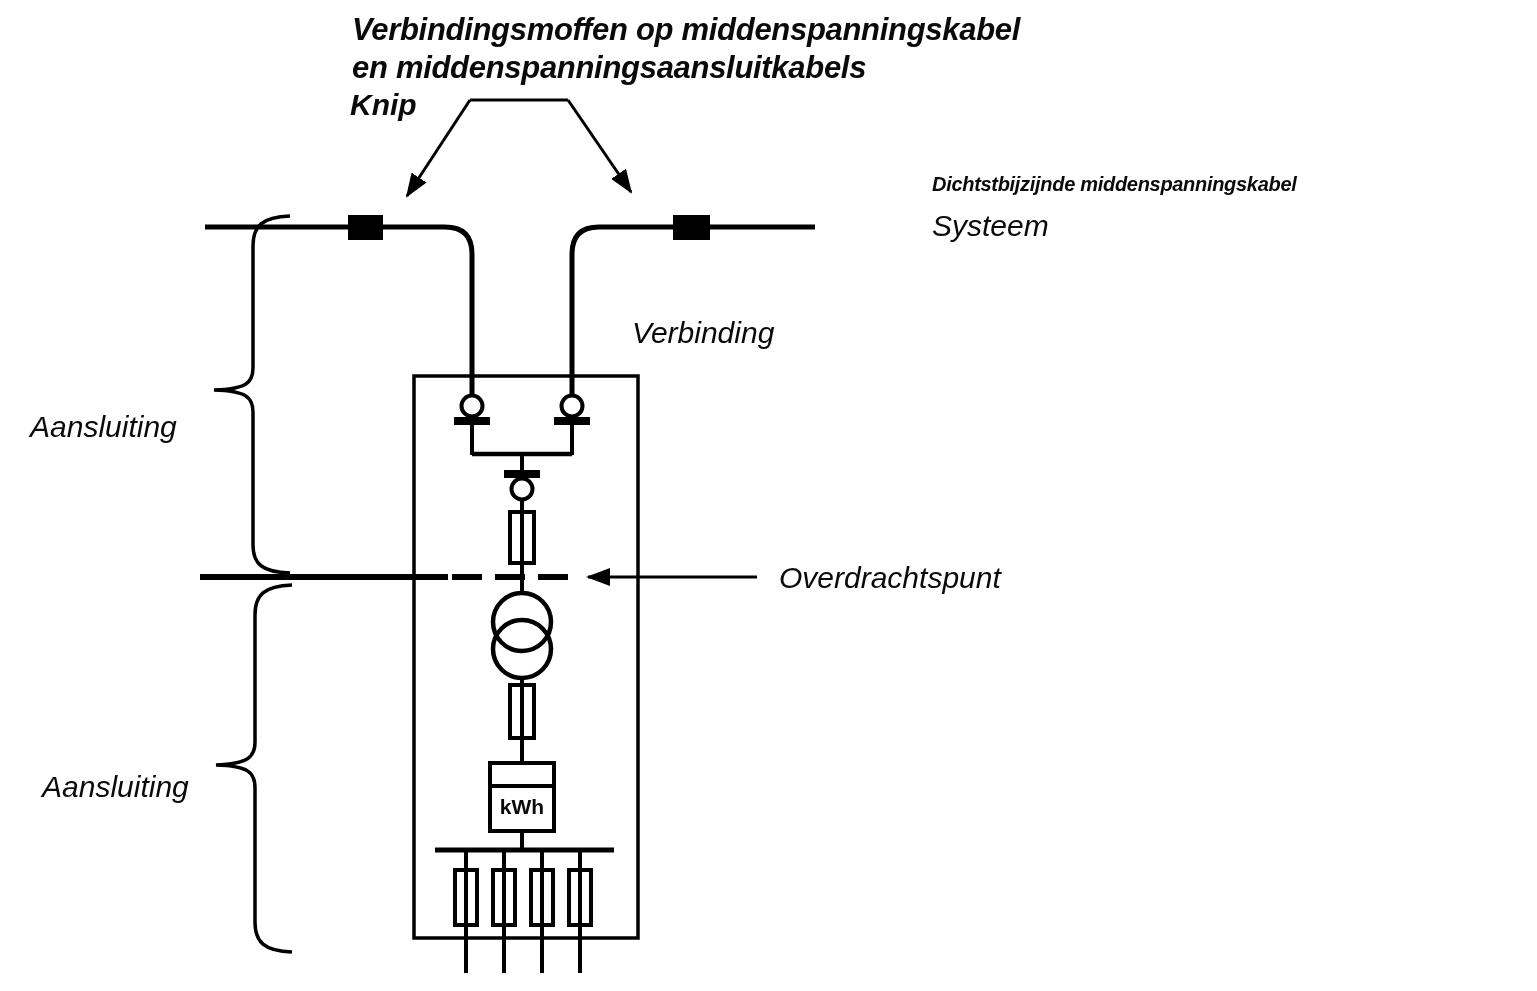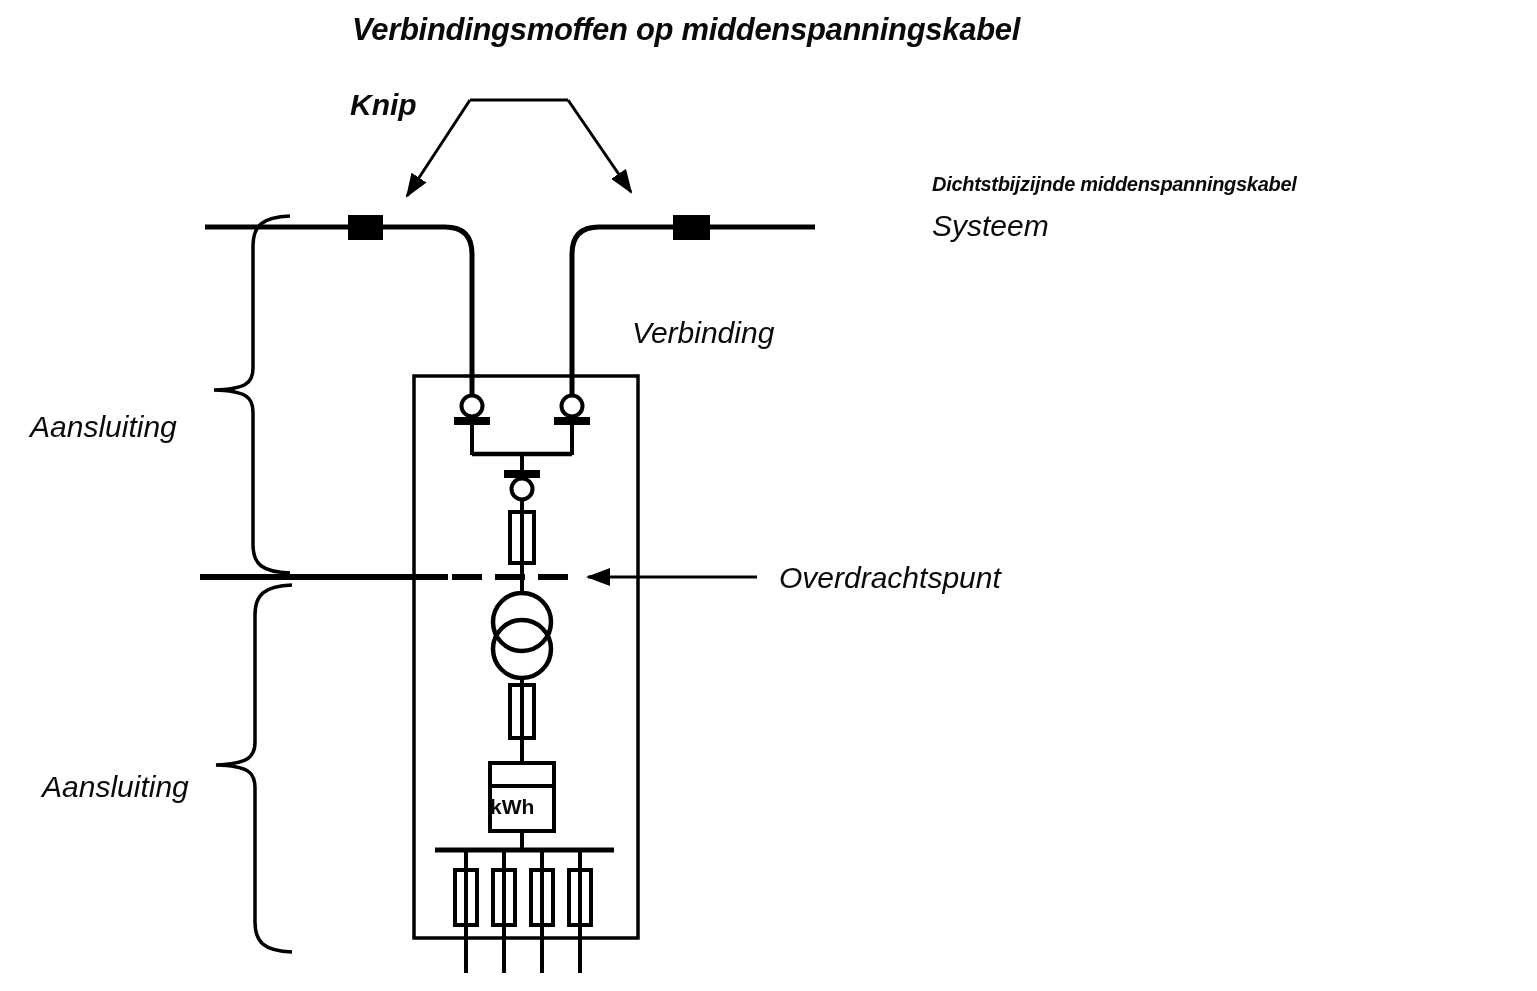--- a/index.html
+++ b/index.html
@@ -22,20 +22,21 @@
     color: #0a0a0a;
     font-style: italic;
     font-size: 30px;
     line-height: 1.1;
     font-family: "Liberation Sans", sans-serif;
   }
   .lbl.bold { font-weight: 700; font-size: 31px; letter-spacing: -0.3px; }
   .meter-lbl {
     position: absolute;
     left: 490px; top: 795px; width: 64px;
+    text-align: center;
     font-weight: 700;
     font-style: normal;
     font-size: 21px;
     color: #0a0a0a;
     font-family: "Liberation Sans", sans-serif;
   }
 </style>
 </head>
 <body>
 
@@ -123,20 +124,21 @@
       <g stroke-width="4">
         <rect x="455" y="870" width="22" height="55"></rect>
         <rect x="493" y="870" width="22" height="55"></rect>
         <rect x="531" y="870" width="22" height="55"></rect>
         <rect x="569" y="870" width="22" height="55"></rect>
       </g>
     </g>
   </svg>
 
   <div class="lbl bold" style="left:352px; top:13px;">Verbindingsmoffen op middenspanningskabel</div>
+  <div class="lbl bold" style="left:352px; top:51px;">en middenspanningsaansluitkabels</div>
   <div class="lbl" style="left:350px; top:88px;font-weight:bold;">Knip</div>
 
   <div class="lbl bold" style="left:932px; top:173px; font-size:20px;">Dichtstbijzijnde middenspanningskabel</div>
   <div class="lbl" style="left:932px; top:209px;">Systeem</div>
 
   <div class="lbl" style="left:632px; top:316px;">Verbinding</div>
 
   <div class="lbl" style="left:779px; top:561px;">Overdrachtspunt</div>
 
   <div class="lbl" style="left:30px; top:410px;">Aansluiting</div>

